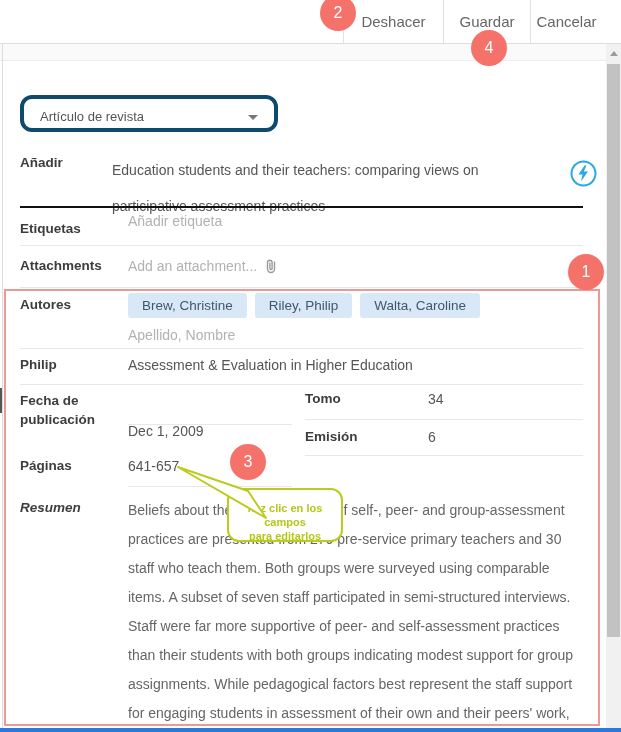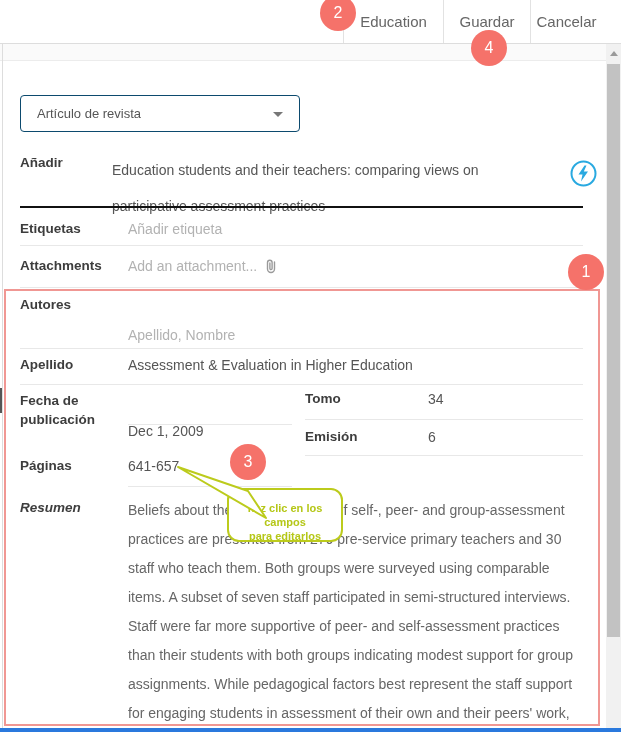--- a/index.html
+++ b/index.html
@@ -26,22 +26,22 @@
     border-left:4px solid transparent; border-right:4px solid transparent; border-bottom:5px solid #9a9a9a; }
   .sb-thumb { left:607px; top:64px; width:13px; height:573px; background:#c2c2c2; z-index:4; }
 
   
   .modal-left-border { left:2px; top:44px; width:1px; height:688px; background:#ddd; z-index:1; }
   .left-dark-mark { left:0; top:388px; width:2px; height:25px; background:#555; z-index:1; }
   .bottom-blue { left:0; top:728px; width:621px; height:4px; background:#2a79dd; z-index:6; }
 
   
   .type-select {
-    left:20px; top:95px; width:280px; height:37px; background:#fff;
-    border:1px solid #0c4a6e; border-radius:4px; cursor:pointer;
+    left:20px; top:95px; width:258px; height:37px; background:#fff;
+    border:4px solid #0c4a6e; border-radius:12px; cursor:pointer;
   }
   .type-select .val { position:absolute; left:16px; top:0; line-height:36px; font-size:13px; color:#555; }
   .type-select .chev { position:absolute; right:16px; top:16px; width:0; height:0;
     border-left:5px solid transparent; border-right:5px solid transparent; border-top:5px solid #777; }
 
   .flabel { font-size:13.5px; font-weight:bold; color:#3d3d3d; }
   .fvalue { font-size:14px; color:#555; }
   .fplaceholder { font-size:14px; color:#b2b2b2; }
   .rule { height:1px; background:#e8e8e8; }
 
@@ -74,21 +74,21 @@
     font-size:11px; font-weight:bold; color:#b5c717; line-height:14px;
   }
   .beak { left:170px; top:458px; width:110px; height:66px; z-index:7; pointer-events:none; }
 </style>
 </head>
 <body>
 
 <div class="page">
 
   <div class="abs toolbar">
-    <div class="tb-btn" style="left:343px; width:100px;">Education</div>
+    <div class="tb-btn" style="left:343px; width:100px;">Deshacer</div>
     <div class="tb-btn" style="left:443px; width:87px;">Guardar</div>
     <div class="tb-btn" style="left:530px; width:72px;">Cancelar</div>
   </div>
   <div class="abs strip"></div>
 
   <div class="abs type-select">
     <span class="val">Artículo de revista</span>
     <span class="chev"></span>
   </div>
 
@@ -96,37 +96,42 @@
   <div class="abs fvalue title-value">Education students and their teachers: comparing views on participative assessment practices</div>
   <div class="abs title-underline"></div>
   <div class="abs bolt-icon">
     <svg width="27" height="27" viewBox="0 0 27 27">
       <circle cx="13.5" cy="13.5" r="12" fill="none" stroke="#29a9e0" stroke-width="2"></circle>
       <polygon points="14.5,5.5 8.5,14.5 12.5,14.5 11,21.5 18,11.5 13.8,11.5 16.5,5.5" fill="#29a9e0"></polygon>
     </svg>
   </div>
 
   <div class="abs flabel" style="left:20px; top:221px;">Etiquetas</div>
-  <div class="abs fplaceholder" style="left:128px; top:221px;text-align:center;">Añadir etiqueta</div>
+  <div class="abs fplaceholder" style="left:128px; top:213px;text-align:center;">Añadir etiqueta</div>
   <div class="abs rule" style="left:20px; top:245px; width:563px;"></div>
 
   <div class="abs flabel" style="left:20px; top:258px;">Attachments</div>
   <div class="abs fplaceholder" style="left:128px; top:258px;">
     <span>Add an attachment...</span>
     <svg width="14" height="16" viewBox="0 0 14 16" style="vertical-align:-3px; margin-left:3px;">
       <path d="M10.5 4 L10.5 11 a3.5 3.5 0 0 1 -7 0 L3.5 4.5 a2.3 2.3 0 0 1 4.6 0 L8.1 10.5 a1.1 1.1 0 0 1 -2.2 0 L5.9 5" fill="none" stroke="#9a9a9a" stroke-width="1.4" stroke-linecap="round"></path>
     </svg>
   </div>
   <div class="abs rule" style="left:20px; top:287px; width:563px;"></div>
 
   <div class="abs flabel" style="left:20px; top:297px;">Autores</div>
+  <div class="abs chips">
+    <span class="chip">Brew, Christine</span>
+    <span class="chip">Riley, Philip</span>
+    <span class="chip">Walta, Caroline</span>
+  </div>
   <div class="abs fplaceholder" style="left:128px; top:327px;">Apellido, Nombre</div>
   <div class="abs rule" style="left:20px; top:348px; width:563px;"></div>
 
-  <div class="abs flabel" style="left:20px; top:357px;">Apellido</div>
+  <div class="abs flabel" style="left:20px; top:357px;">Philip</div>
   <div class="abs fvalue" style="left:128px; top:357px;">Assessment &amp; Evaluation in Higher Education</div>
   <div class="abs rule" style="left:20px; top:384px; width:563px;"></div>
 
   <div class="abs flabel" style="left:20px; top:391px; width:92px; line-height:19px;">Fecha de publicación</div>
   <div class="abs fvalue" style="left:128px; top:407px;margin-top:16px;">Dec 1, 2009</div>
   <div class="abs rule" style="left:128px; top:424px; width:164px;"></div>
 
   <div class="abs flabel" style="left:305px; top:391px;">Tomo</div>
   <div class="abs fvalue" style="left:428px; top:391px;">34</div>
   <div class="abs rule" style="left:305px; top:419px; width:278px;"></div>

